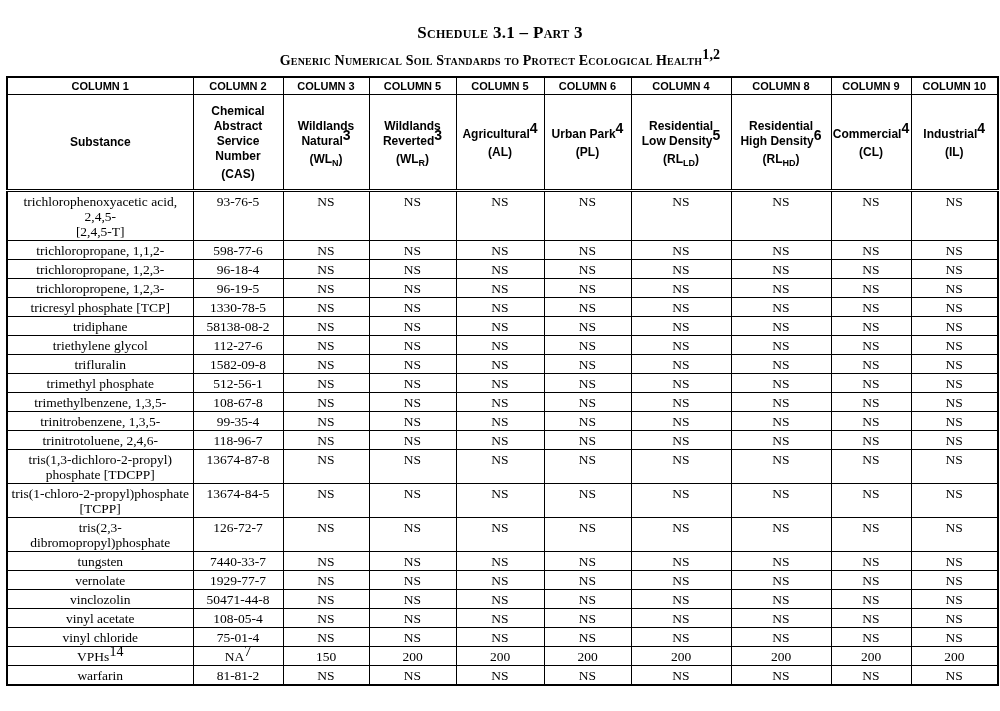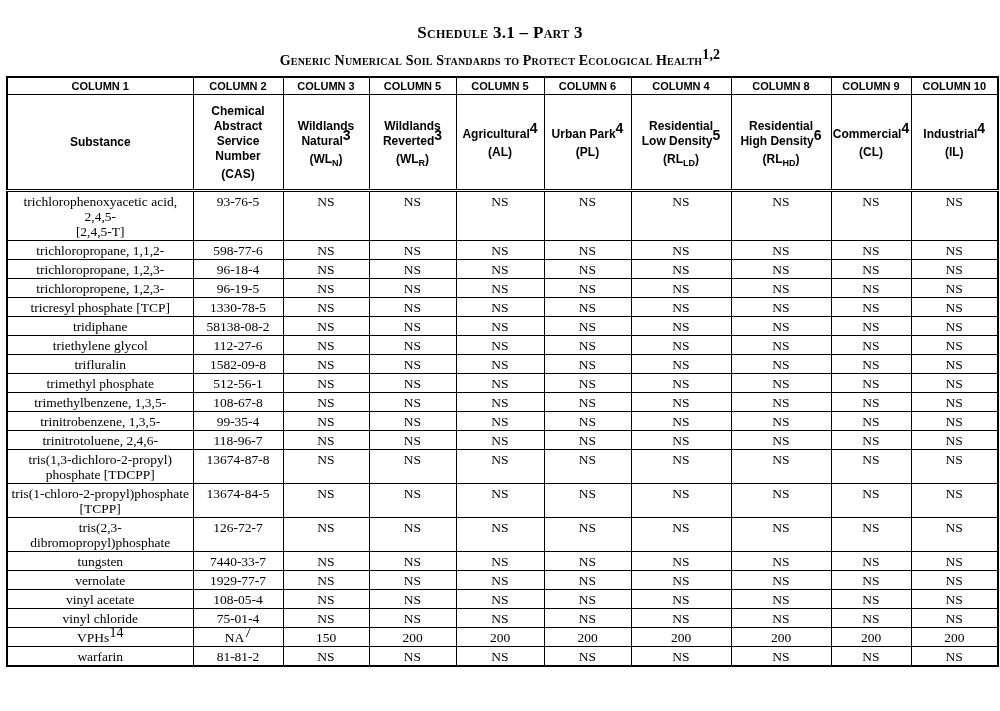--- a/index.html
+++ b/index.html
@@ -363,20 +363,32 @@
           <td class="center">NS</td>
           <td class="center">NS</td>
           <td class="center">NS</td>
           <td class="center">NS</td>
           <td class="center">NS</td>
           <td class="center">NS</td>
           <td class="center">NS</td>
           <td class="center">NS</td>
         </tr>
         <tr>
+          <td class="substance">vinclozolin</td>
+          <td class="center">50471-44-8</td>
+          <td class="center">NS</td>
+          <td class="center">NS</td>
+          <td class="center">NS</td>
+          <td class="center">NS</td>
+          <td class="center">NS</td>
+          <td class="center">NS</td>
+          <td class="center">NS</td>
+          <td class="center">NS</td>
+        </tr>
+        <tr>
           <td class="substance">vinyl acetate</td>
           <td class="center">108-05-4</td>
           <td class="center">NS</td>
           <td class="center">NS</td>
           <td class="center">NS</td>
           <td class="center">NS</td>
           <td class="center">NS</td>
           <td class="center">NS</td>
           <td class="center">NS</td>
           <td class="center">NS</td>

